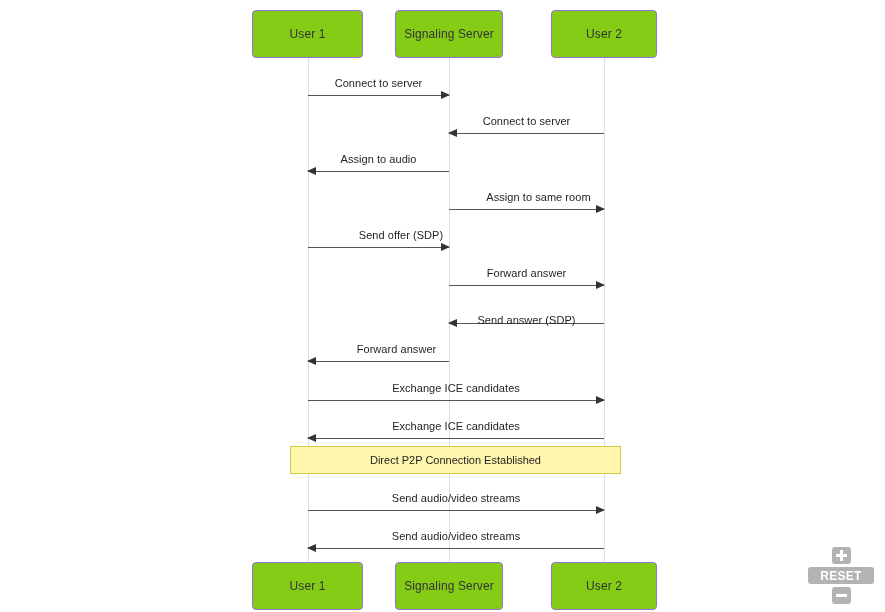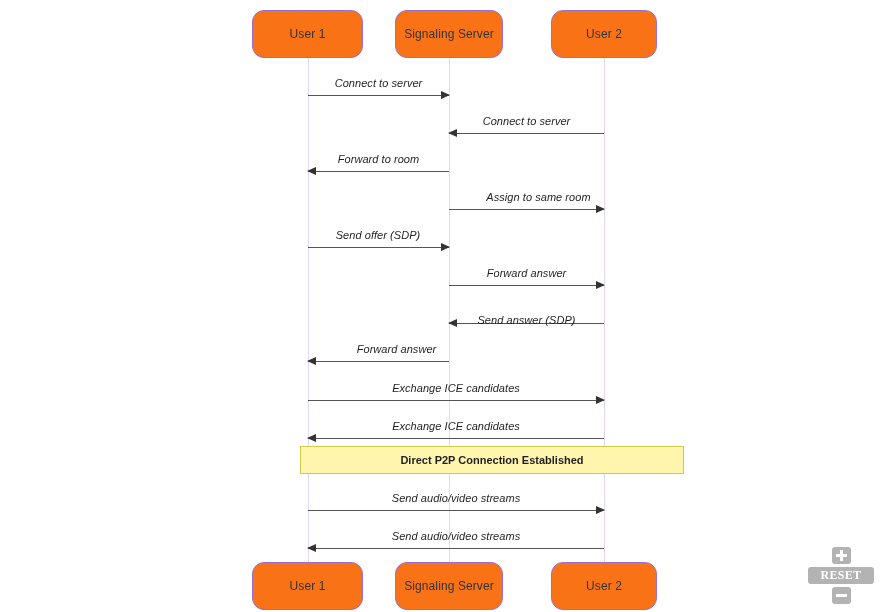--- a/index.html
+++ b/index.html
@@ -20,23 +20,23 @@
     left: 0;
     top: 0;
     width: 885px;
     height: 612px;
   }
 
   
   .actor-box {
     position: absolute;
     box-sizing: border-box;
-    background: #f97316;
+    background: #84cc16;
     border: 1px solid #9370DB;
-    border-radius: 12px;
+    border-radius: 4px;
     display: flex;
     align-items: center;
     justify-content: center;
     font-size: 12px;
     color: #333333;
     letter-spacing: 0.1px;
     white-space: nowrap;
   }
 
   
@@ -76,21 +76,20 @@
     border-right: 9px solid #333333;
   }
   .msg-label {
     position: absolute;
     font-size: 11px;
     color: #1f1f1f;
     white-space: nowrap;
     text-align: center;
     transform: translateX(-50%);
     letter-spacing: 0.05px;
-    font-style: italic;
   }
 
   
   .note-box {
     position: absolute;
     box-sizing: border-box;
     background: #FFF5AD;
     border: 1px solid #D2C94B;
     display: flex;
     align-items: center;
@@ -134,21 +133,21 @@
   .zoom-btn .glyph-v {
     position: absolute;
     width: 3px;
     height: 11px;
     background: #ffffff;
   }
   .zoom-btn.square { position: relative; }
   #reset-button {
     width: 66px;
     height: 17px;
-    font-family: Liberation Serif, serif;
+    font-family: Liberation Sans, sans-serif;
     font-size: 12px;
     font-weight: bold;
     color: #ffffff;
     letter-spacing: 0.3px;
   }
 </style>
 </head>
 <body>
 
 <div id="diagram-canvas">
@@ -180,31 +179,31 @@
     <div class="msg-label" style="left: 378.5px; top: 77px;">Connect to server</div>
     <div class="message to-left" style="left: 449px; top: 133px; width: 155px;">
       <div class="line"></div>
       <div class="head"></div>
     </div>
     <div class="msg-label" style="left: 526.5px; top: 115px;">Connect to server</div>
     <div class="message to-left" style="left: 308px; top: 171px; width: 141px;">
       <div class="line"></div>
       <div class="head"></div>
     </div>
-    <div class="msg-label" style="left: 378.5px; top: 153px;">Forward to room</div>
+    <div class="msg-label" style="left: 378.5px; top: 153px;">Assign to audio</div>
     <div class="message to-right" style="left: 449px; top: 209px; width: 155px;">
       <div class="line"></div>
       <div class="head"></div>
     </div>
     <div class="msg-label" style="left: 526.5px; top: 191px; margin-left: 12px;">Assign to same room</div>
     <div class="message to-right" style="left: 308px; top: 247px; width: 141px;">
       <div class="line"></div>
       <div class="head"></div>
     </div>
-    <div class="msg-label" style="left: 378px; top: 229px;">Send offer (SDP)</div>
+    <div class="msg-label" style="left: 401px; top: 229px;">Send offer (SDP)</div>
     <div class="message to-right" style="left: 449px; top: 285px; width: 155px;">
       <div class="line"></div>
       <div class="head"></div>
     </div>
     <div class="msg-label" style="left: 526.5px; top: 267px;">Forward answer</div>
     <div class="message to-left" style="left: 449px; top: 323px; width: 155px;">
       <div class="line"></div>
       <div class="head"></div>
     </div>
     <div class="msg-label" style="left: 526.5px; top: 314px;">Send answer (SDP)</div>
@@ -226,21 +225,21 @@
     <div class="message to-right" style="left: 308px; top: 510px; width: 296px;">
       <div class="line"></div>
       <div class="head"></div>
     </div>
     <div class="msg-label" style="left: 456px; top: 492px;">Send audio/video streams</div>
     <div class="message to-left" style="left: 308px; top: 548px; width: 296px;">
       <div class="line"></div>
       <div class="head"></div>
     </div>
     <div class="msg-label" style="left: 456px; top: 530px;">Send audio/video streams</div>
-    <div class="note-box" style="left: 300px; top: 446px; width: 384px; height: 28px; font-weight: bold;">
+    <div class="note-box" style="left: 290px; top: 446px; width: 331px; height: 28px;">
       <span>Direct P2P Connection Established</span>
     </div>
   </div>
 
 <div id="zoom-controls">
   <button class="zoom-btn square" id="zoom-in-button">
     <span class="glyph-h"></span>
     <span class="glyph-v"></span>
   </button>
   <button class="zoom-btn" id="reset-button">RESET</button>

